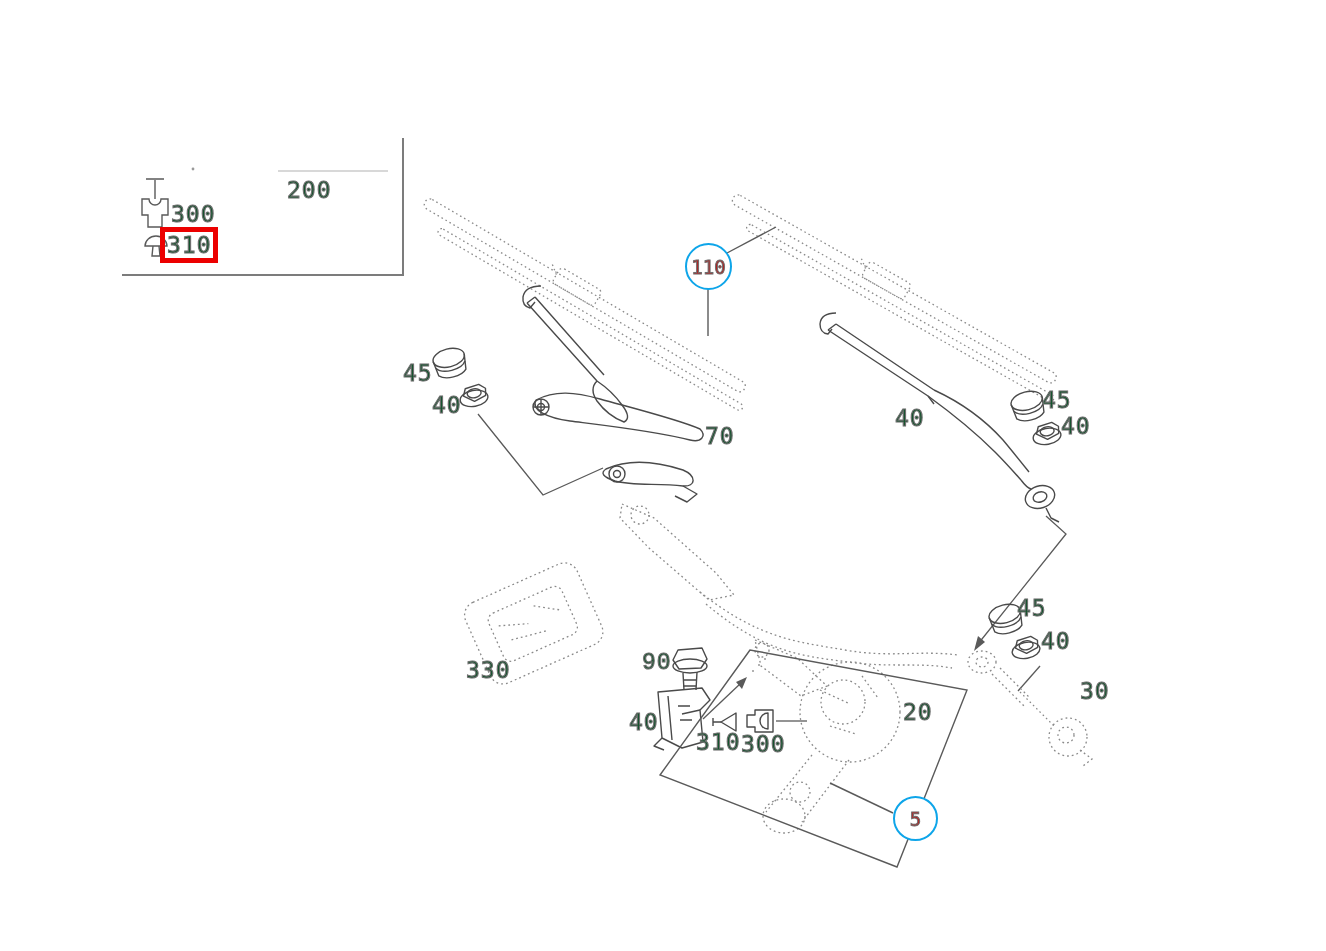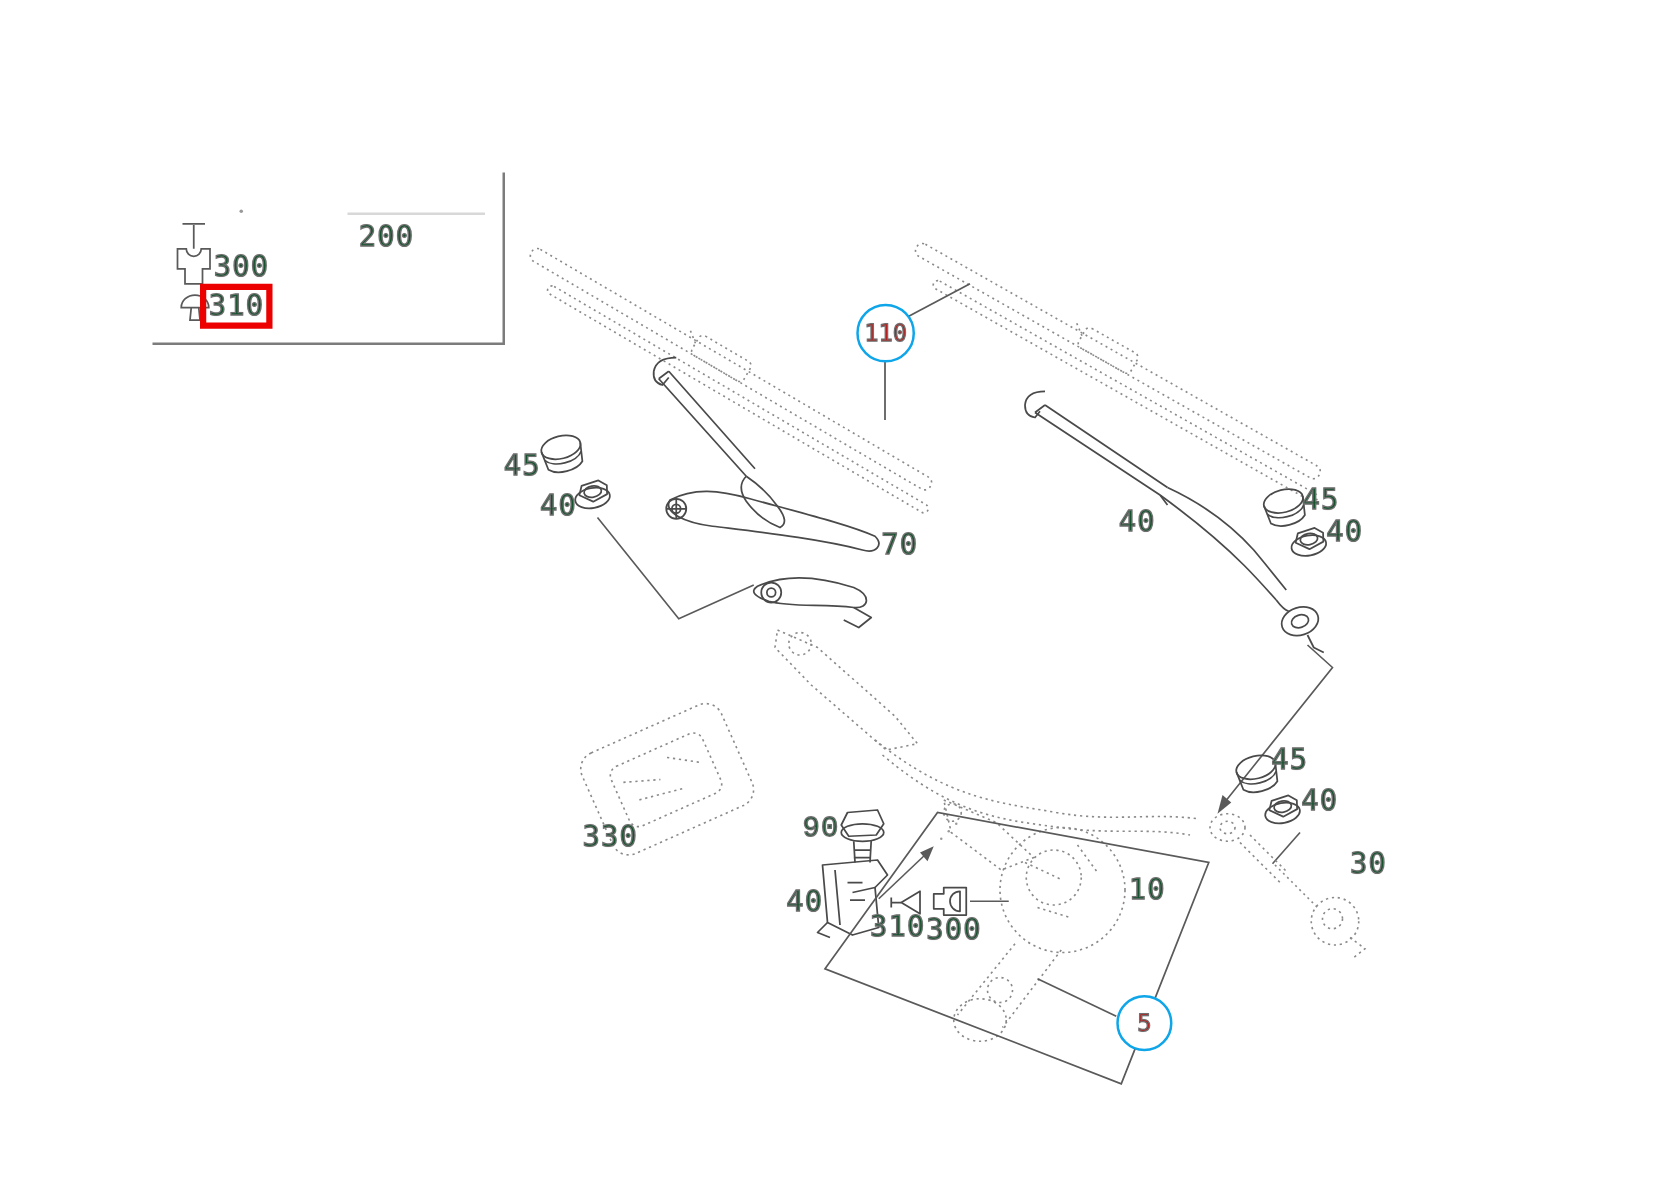--- a/index.html
+++ b/index.html
@@ -205,21 +205,21 @@
   <div class="lbl" style="left:432px;top:392px;">40</div>
   <div class="lbl" style="left:705px;top:423px;">70</div>
   <div class="lbl" style="left:895px;top:405px;">40</div>
   <div class="lbl" style="left:1042px;top:387px;">45</div>
   <div class="lbl" style="left:1061px;top:413px;">40</div>
   <div class="lbl" style="left:466px;top:657px;">330</div>
   <div class="lbl" style="left:642px;top:650px;font-family:Liberation Mono, monospace;">90</div>
   <div class="lbl" style="left:629px;top:709px;">40</div>
   <div class="lbl" style="left:696px;top:729px;">310</div>
   <div class="lbl" style="left:741px;top:731px;">300</div>
-  <div class="lbl" style="left:903px;top:699px;">10</div>
+  <div class="lbl" style="left:903px;top:699px;">20</div>
   <div class="lbl" style="left:1017px;top:595px;">45</div>
   <div class="lbl" style="left:1041px;top:628px;">40</div>
   <div class="lbl" style="left:1080px;top:678px;">30</div>
 
   <div class="callout" style="left:685px;top:243px;width:47px;height:47px;">110</div>
   <div class="callout" style="left:893px;top:796px;width:45px;height:45px;">5</div>
 
 </div>
 
 </body></html>

